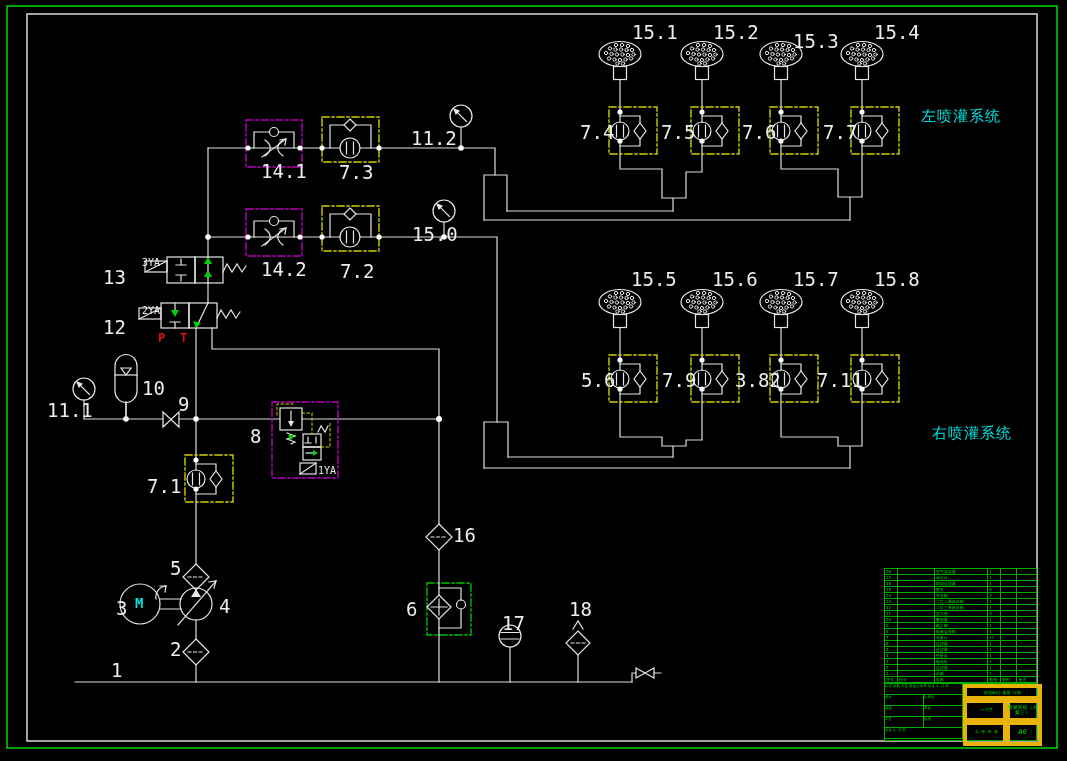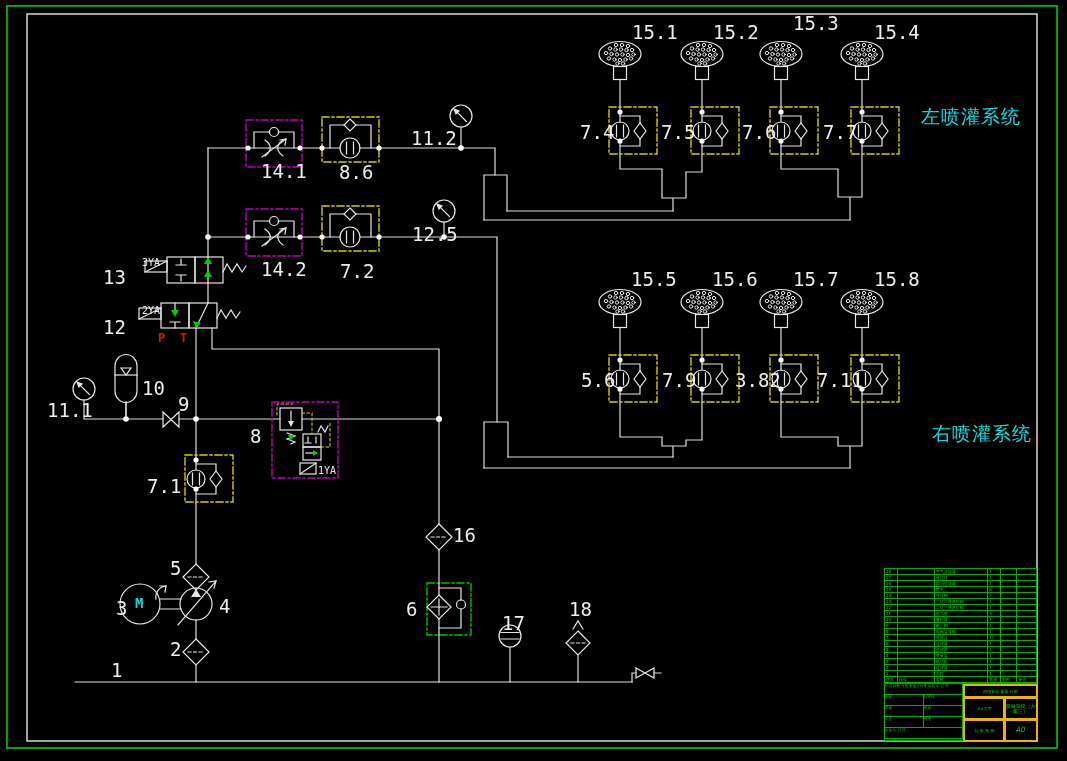--- a/index.html
+++ b/index.html
@@ -2,33 +2,33 @@
 <html><head>
 <meta charset="utf-8">
 <style>
   html,body{margin:0;padding:0;background:#000;}
   #stage{position:relative;width:1067px;height:761px;background:#000;overflow:hidden;
          font-family:"DejaVu Sans Mono",monospace;}
   #schem{position:absolute;left:0;top:0;}
   .lbl{position:absolute;color:#ececec;font-size:19px;line-height:14px;white-space:nowrap;}
   .lbl.small{font-size:10px;}
   .lbl.red{color:#e01010;font-size:12px;font-weight:bold;}
-  .lbl.cyan{color:#00e0e0;font-size:19px;letter-spacing:1px;font-family:"DejaVu Sans",sans-serif;}
+  .lbl.cyan{color:#00e0e0;font-size:15px;letter-spacing:1px;font-family:"DejaVu Sans",sans-serif;}
   .lbl.motor{color:#00dede;font-weight:bold;font-size:14px;}
   
   #tblock{position:absolute;left:884px;top:568px;width:153px;height:173px;color:#00d000;
           font-family:"DejaVu Sans",sans-serif;}
   #parts{position:absolute;left:0;top:0;width:151px;border:1px solid #00b000;}
   .prow{display:flex;height:5px;border-bottom:1px solid #00b000;font-size:4px;line-height:5px;color:#00e000;overflow:hidden;}
   .prow:last-child{border-bottom:none;}
   .pc{border-right:1px solid #00b000;overflow:hidden;white-space:nowrap;padding-left:1px;}
   .pc:last-child{border-right:none;}
   .c-no{width:11px;} .c-code{width:36px;} .c-name{width:53px;} .c-qty{width:11px;} .c-mat{width:15px;} .c-rem{width:18px;}
   #tb-bottom{position:absolute;left:0;top:115px;width:151px;height:56px;border:1px solid #00b000;}
-  .cell{position:absolute;border:2px solid #eab308;font-size:4px;line-height:5px;color:#00e000;overflow:hidden;}
+  .cell{position:absolute;border:4px solid #eab308;font-size:4px;line-height:5px;color:#00e000;overflow:hidden;font-family:Liberation Mono, monospace;}
   .cell.mid{display:flex;align-items:center;justify-content:center;text-align:center;}
   #tb-title{font-size:5px;}
   #tb-sheet{font-size:7px;font-style:italic;}
   .fgrid{position:absolute;border-right:1px solid #00b000;border-bottom:1px solid #00b000;font-size:3.5px;color:#00e000;overflow:hidden;}
 </style>
 </head>
 <body>
 <div id="stage">
 
 <svg id="schem" width="1067" height="761" viewBox="0 0 1067 761" stroke-linecap="square" fill="none">
@@ -289,40 +289,40 @@
     <polygon points="191,597 201,597 196,589" fill="#e6e6e6" stroke="none"></polygon>
     <path d="M178,625 L216,581"></path>
     <path d="M216,581 L209,582 M216,581 L214,588"></path>
     <path d="M156,599 A11,11 0 0 1 166,586"></path>
     <path d="M166,586 L160,586 M166,586 L165,592"></path>
   </g>
 </svg>
 
 <span class="lbl" style="left:632px;top:25px">15.1</span>
 <span class="lbl" style="left:713px;top:25px">15.2</span>
-<span class="lbl" style="left:793px;top:16px">15.3</span>
+<span class="lbl" style="left:793px;top:34px">15.3</span>
 <span class="lbl" style="left:874px;top:25px">15.4</span>
 <span class="lbl" style="left:631px;top:272px">15.5</span>
 <span class="lbl" style="left:712px;top:272px">15.6</span>
 <span class="lbl" style="left:793px;top:272px">15.7</span>
 <span class="lbl" style="left:874px;top:272px">15.8</span>
 <span class="lbl" style="left:580px;top:125px">7.4</span>
 <span class="lbl" style="left:661px;top:125px">7.5</span>
 <span class="lbl" style="left:742px;top:125px">7.6</span>
 <span class="lbl" style="left:823px;top:125px">7.7</span>
 <span class="lbl" style="left:581px;top:373px">5.6</span>
 <span class="lbl" style="left:662px;top:373px">7.9</span>
 <span class="lbl" style="left:735px;top:373px">3.82</span>
 <span class="lbl" style="left:817px;top:373px">7.11</span>
 <span class="lbl" style="left:261px;top:164px">14.1</span>
-<span class="lbl" style="left:339px;top:165px">8.6</span>
+<span class="lbl" style="left:339px;top:165px">7.3</span>
 <span class="lbl" style="left:411px;top:131px">11.2</span>
 <span class="lbl" style="left:261px;top:262px">14.2</span>
 <span class="lbl" style="left:340px;top:264px">7.2</span>
-<span class="lbl" style="left:412px;top:227px">12.5</span>
+<span class="lbl" style="left:412px;top:227px">15.0</span>
 <span class="lbl" style="left:103px;top:270px">13</span>
 <span class="lbl" style="left:103px;top:320px">12</span>
 <span class="lbl small" style="left:142px;top:256px">3YA</span>
 <span class="lbl small" style="left:142px;top:304px">2YA</span>
 <span class="lbl red" style="left:158px;top:331px">P</span>
 <span class="lbl red" style="left:180px;top:331px">T</span>
 <span class="lbl small" style="left:318px;top:464px">1YA</span>
 <span class="lbl" style="left:47px;top:403px">11.1</span>
 <span class="lbl" style="left:142px;top:381px">10</span>
 <span class="lbl" style="left:178px;top:397px">9</span>

